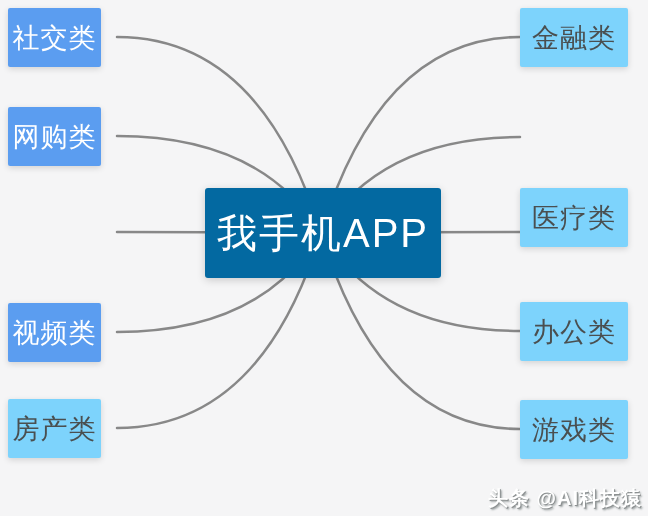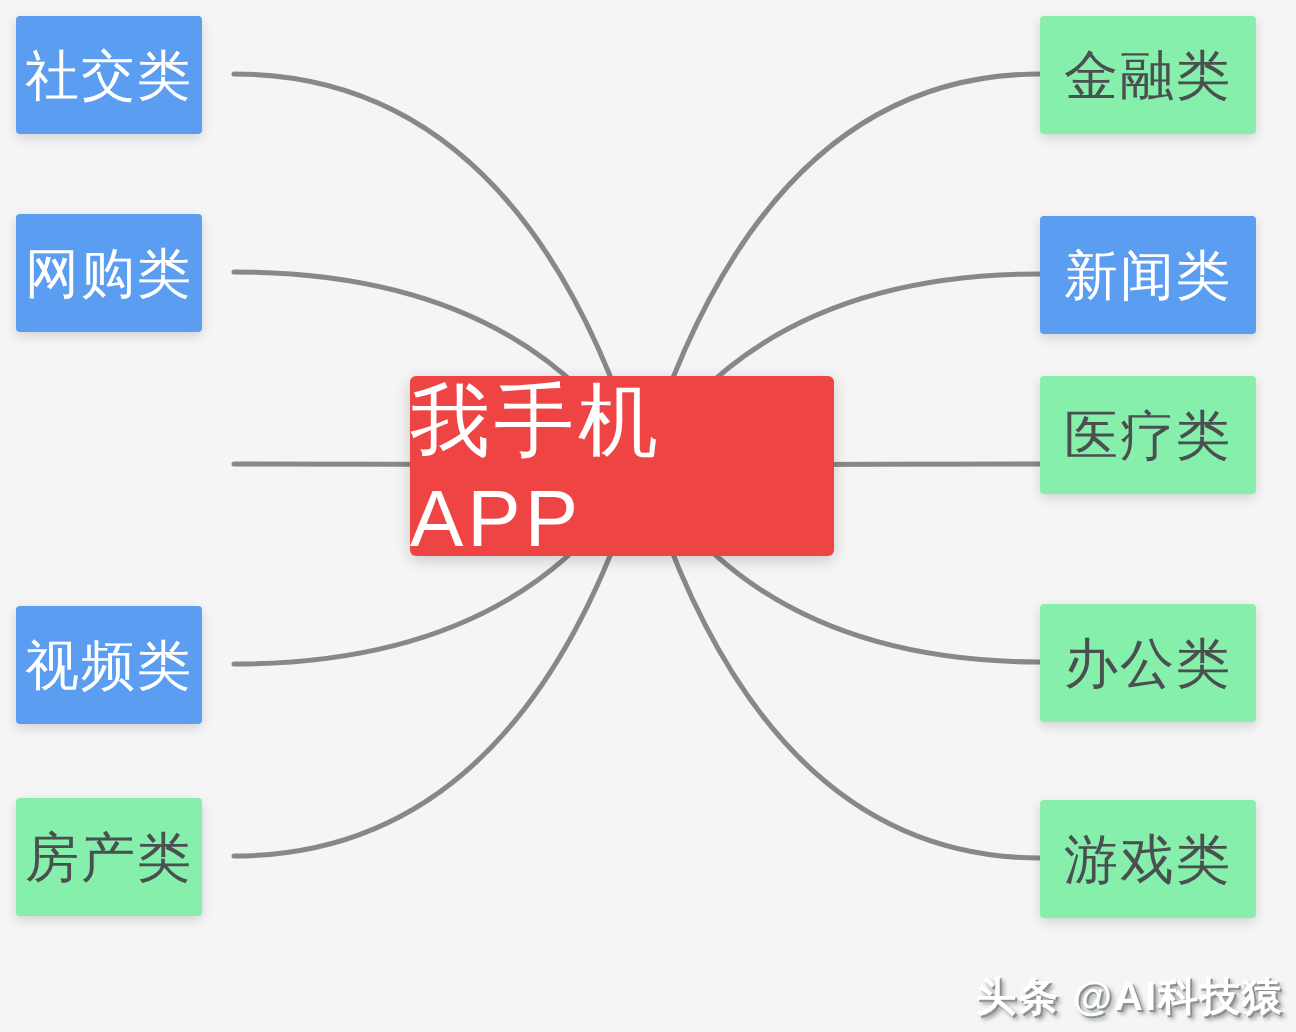--- a/index.html
+++ b/index.html
@@ -45,30 +45,30 @@
     cursor: default;
     user-select: none;
   }
   .node.left-col  { left: 8px; }
   .node.right-col { left: 520px; width: 108px; }
   .node[data-variant="blue"] {
     background: #5b9df0;
     color: #ffffff;
   }
   .node[data-variant="gray"] {
-    background: #86efac;
+    background: #7dd3fc;
     color: #4a4f50;
   }
   #center-node {
     position: absolute;
     left: 205px;
     top: 188px;
-    width: 212px;
+    width: 236px;
     height: 90px;
-    background: #ef4444;
+    background: #0369a1;
     color: #ffffff;
     display: flex;
     align-items: center;
     justify-content: center;
     font-size: 40px;
     letter-spacing: 2px;
     border-radius: 3px;
     box-shadow: 0 2px 8px rgba(0,0,0,0.18);
     z-index: 3;
     cursor: default;
@@ -108,21 +108,20 @@
 
   <div class="node left-col" style="top:107px" data-variant="blue">网购类</div>
 
 
   <div class="node left-col" style="top:303px" data-variant="blue">视频类</div>
 
   <div class="node left-col" style="top:399px" data-variant="gray">房产类</div>
 
   <div class="node right-col" style="top:8px" data-variant="gray">金融类</div>
 
-  <div class="node right-col" style="top:108px" data-variant="blue">新闻类</div>
 
   <div class="node right-col" style="top:188px" data-variant="gray">医疗类</div>
 
   <div class="node right-col" style="top:302px" data-variant="gray">办公类</div>
 
   <div class="node right-col" style="top:400px" data-variant="gray">游戏类</div>
 
   <div id="center-node">我手机APP</div>
 
   <div id="watermark">头条 @AI科技猿</div>

